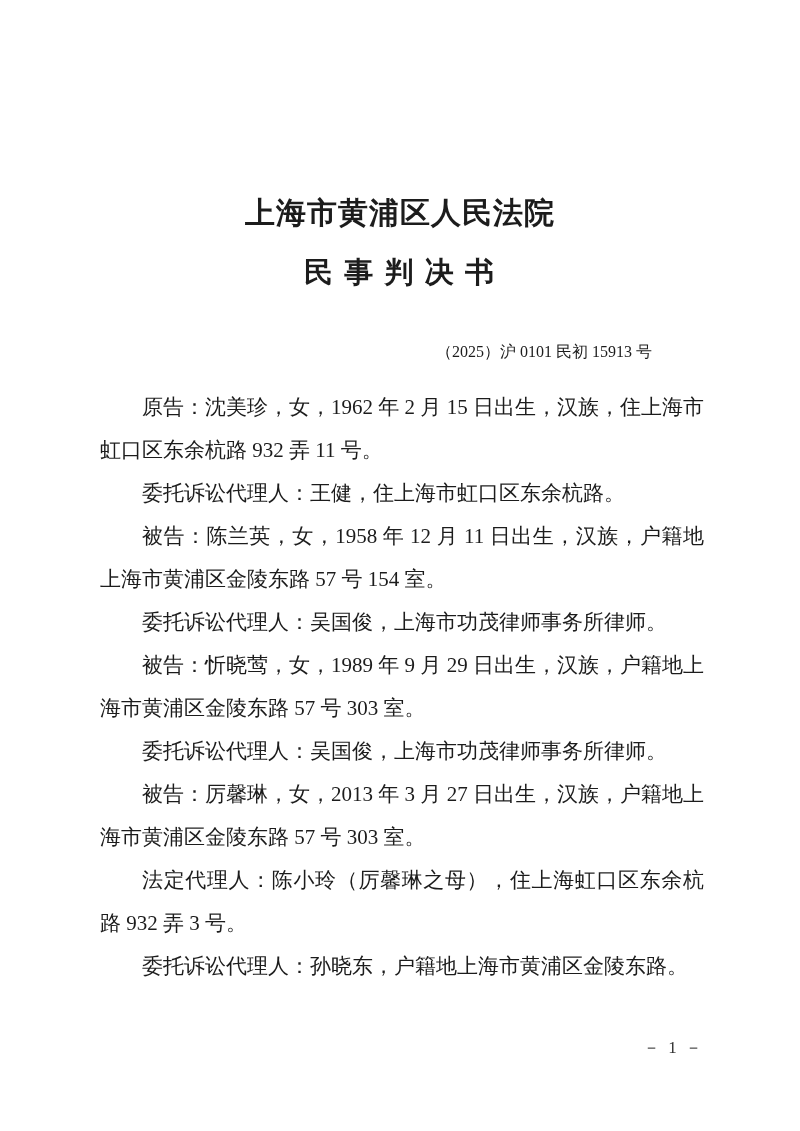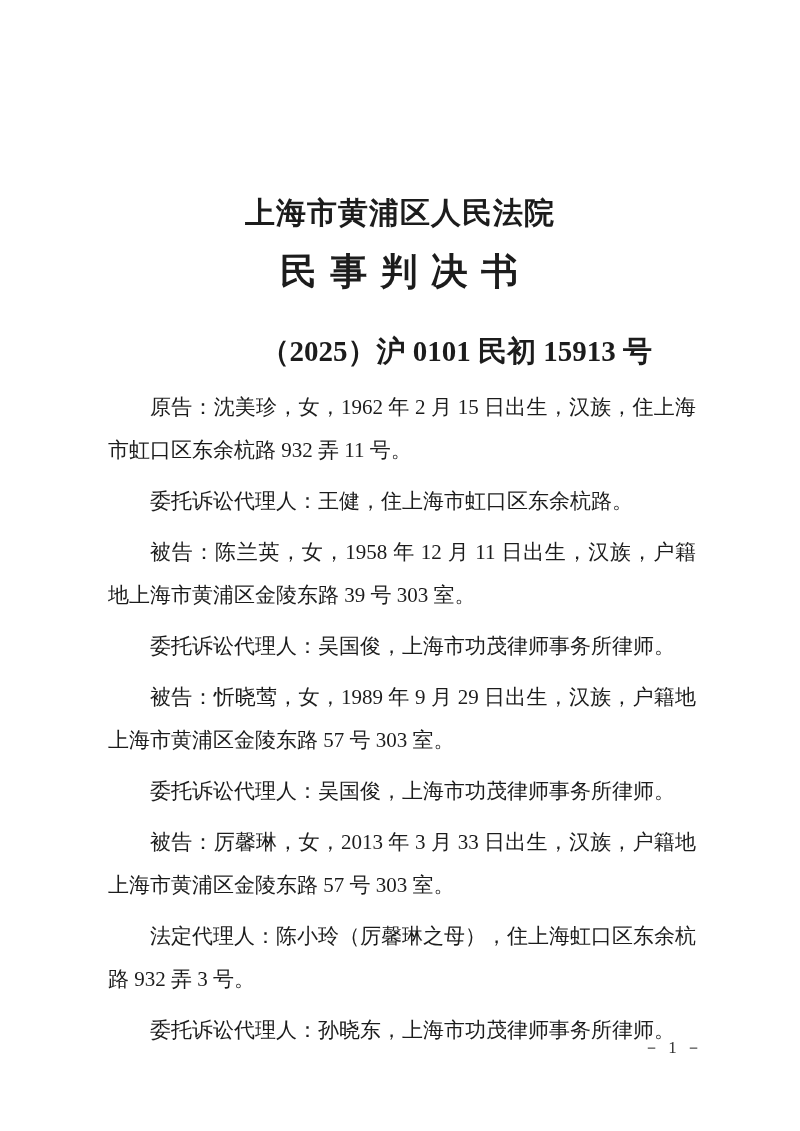--- a/index.html
+++ b/index.html
@@ -21,46 +21,45 @@
   .doc-title {
     text-align: center;
     font-size: 30px;
     font-weight: bold;
     line-height: 42px;
     letter-spacing: 1px;
   }
   .doc-subtitle {
     margin-top: 16px;
     text-align: center;
-    font-size: 37px;
+    font-size: 29px;
     font-weight: bold;
     line-height: 44px;
     letter-spacing: 2px;
   }
   .case-number {
     margin-top: 36px;
     width: 600px;
     margin-left: 100px;
     text-align: right;
     padding-right: 48px;
     box-sizing: border-box;
-    font-size: 29px;
+    font-size: 16px;
     line-height: 43px;
     white-space: nowrap;
-    font-weight: bold;
   }
   .doc-body {
     margin-top: 13px;
     width: 604px;
     margin-left: 100px;
     font-size: 21px;
     line-height: 43px;
   }
   .doc-body p {
-    margin: 8px;
+    margin: 0;
     padding: 0;
     text-indent: 2em;
     text-align: justify;
     text-justify: inter-ideograph;
   }
   .page-footer {
     position: absolute;
     top: 1036px;
     right: 96px;
     font-size: 17px;
@@ -76,24 +75,24 @@
 
   <div class="doc-title">上海市黄浦区人民法院</div>
 
   <div class="doc-subtitle">民 事 判 决 书</div>
 
   <div class="case-number">（2025）沪 0101 民初 15913 号</div>
 
   <div class="doc-body">
     <p>原告：沈美珍，女，1962 年 2 月 15 日出生，汉族，住上海市虹口区东余杭路 932 弄 11 号。</p>
     <p>委托诉讼代理人：王健，住上海市虹口区东余杭路。</p>
-    <p>被告：陈兰英，女，1958 年 12 月 11 日出生，汉族，户籍地上海市黄浦区金陵东路 39 号 303 室。</p>
+    <p>被告：陈兰英，女，1958 年 12 月 11 日出生，汉族，户籍地上海市黄浦区金陵东路 57 号 154 室。</p>
     <p>委托诉讼代理人：吴国俊，上海市功茂律师事务所律师。</p>
     <p>被告：忻晓莺，女，1989 年 9 月 29 日出生，汉族，户籍地上海市黄浦区金陵东路 57 号 303 室。</p>
     <p>委托诉讼代理人：吴国俊，上海市功茂律师事务所律师。</p>
-    <p>被告：厉馨琳，女，2013 年 3 月 33 日出生，汉族，户籍地上海市黄浦区金陵东路 57 号 303 室。</p>
+    <p>被告：厉馨琳，女，2013 年 3 月 27 日出生，汉族，户籍地上海市黄浦区金陵东路 57 号 303 室。</p>
     <p>法定代理人：陈小玲（厉馨琳之母），住上海虹口区东余杭路 932 弄 3 号。</p>
-    <p>委托诉讼代理人：孙晓东，上海市功茂律师事务所律师。</p>
+    <p>委托诉讼代理人：孙晓东，户籍地上海市黄浦区金陵东路。</p>
   </div>
 
   <div class="page-footer">－ 1 －</div>
 
 </div>
 
 </body></html>

